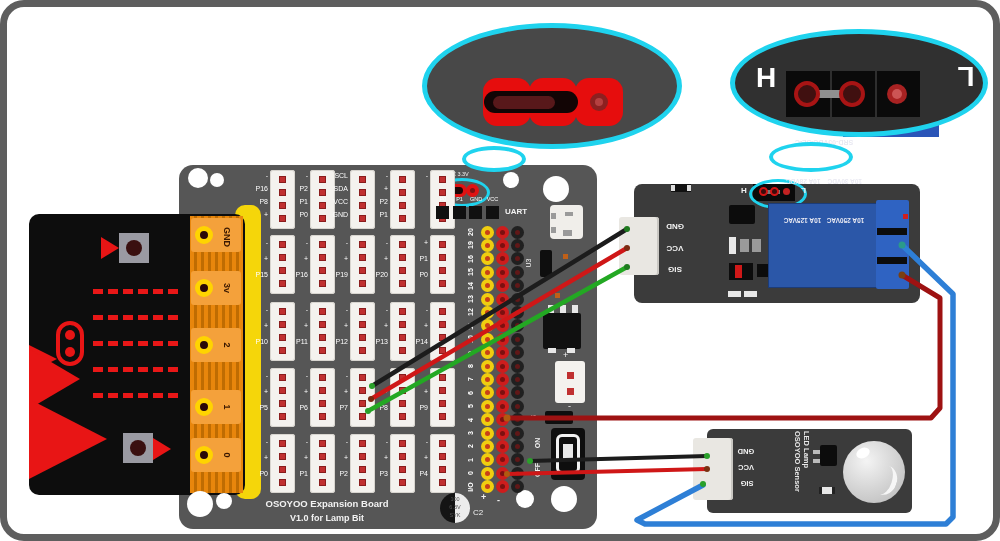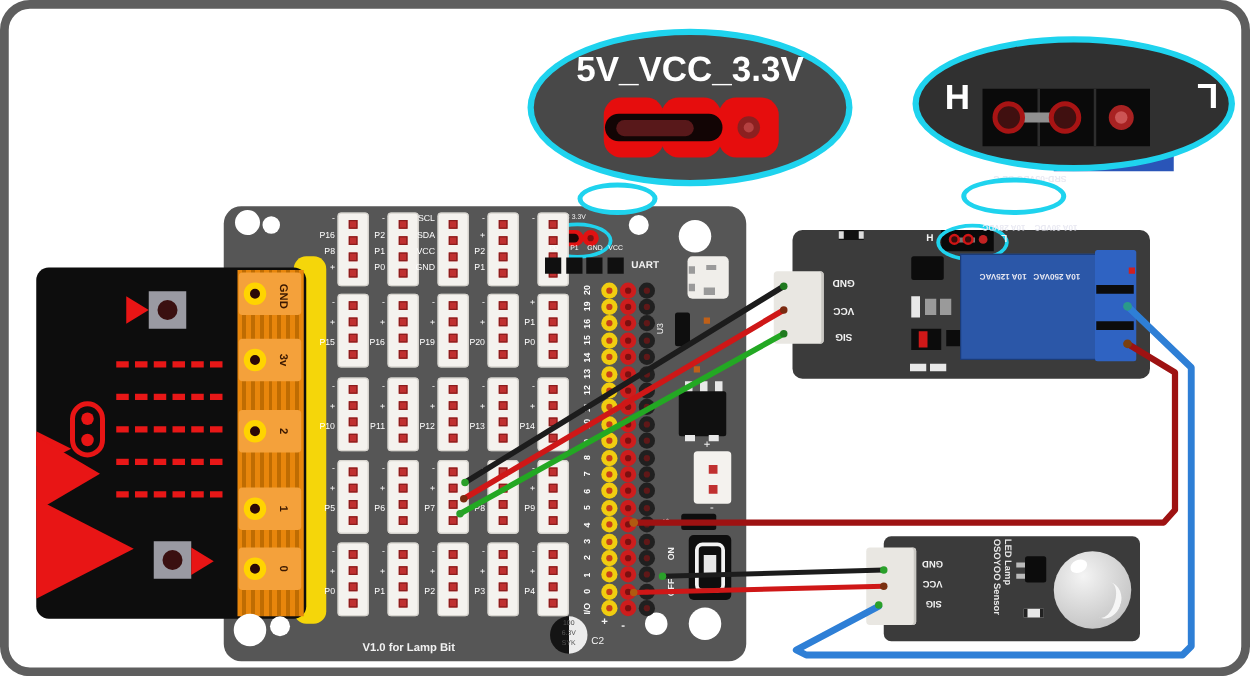--- a/index.html
+++ b/index.html
@@ -13,20 +13,21 @@
 </head>
 <body>
 
 <div id="stage">
 
   <div class="abs" style="left:172px;top:158px;width:418px;height:364px;background:#565656;border-radius:14px;"></div>
 
   <div class="abs" style="left:228px;top:198px;width:26px;height:294px;background:#f5d60a;border-radius:10px;"></div>
   <div class="abs wl" style="left:172px;top:459px;font-size:13px;font-weight:bold;">P0</div>
 
+  <div class="abs wl" style="left:220px;top:491px;width:200px;text-align:center;font-size:9.5px;font-weight:bold;">OSOYOO Expansion Board</div>
   <div class="abs wl" style="left:220px;top:506px;width:200px;text-align:center;font-size:9px;font-weight:bold;">V1.0 for Lamp Bit</div>
 
   <div class="abs wl" style="left:429px;top:164px;font-size:5.5px;white-space:nowrap;">5V VCC 3.3V</div>
   <div class="abs" style="left:433px;top:177px;width:27px;height:13px;background:#e01212;border-radius:7px;"></div>
   <div class="abs" style="left:437px;top:180px;width:19px;height:7px;background:#1c0707;border-radius:4px;"></div>
   <div class="abs" style="left:459px;top:177px;width:13px;height:13px;background:#e01212;border-radius:50%;"></div>
   <div class="abs" style="left:463px;top:181px;width:5px;height:5px;background:#7c1212;border-radius:50%;"></div>
   <div class="abs cyanring" style="left:427px;top:171px;width:50px;height:23px;"></div>
 
   <div class="abs wl" style="left:498px;top:200px;font-size:8px;font-weight:bold;">UART</div>
@@ -598,21 +599,20 @@
     <circle cx="895" cy="268" r="3.5" fill="#7a4010"></circle>
     <circle cx="895" cy="238" r="3.5" fill="#2a9a8a"></circle>
     <circle cx="523" cy="454" r="3" fill="#2aa02a"></circle>
     <circle cx="700" cy="449" r="3" fill="#2aa02a"></circle>
     <circle cx="500" cy="467" r="3" fill="#b05a10"></circle>
     <circle cx="700" cy="462" r="3" fill="#7a3010"></circle>
     <circle cx="696" cy="477" r="3" fill="#2aa02a"></circle>
   </svg>
 
   <div class="abs" style="left:415px;top:16px;width:260px;height:126px;background:#484848;border:5px solid #1fd3ee;border-radius:50%;box-sizing:border-box;">
-    <div class="abs" style="left:0;top:12px;width:250px;text-align:center;color:#fff;font-size:28px;font-weight:bold;">5V_VCC_3.3V</div>
     <div class="abs" style="left:56px;top:50px;width:48px;height:48px;background:#e60d0d;border-radius:14px;"></div>
     <div class="abs" style="left:102px;top:50px;width:48px;height:48px;background:#e60d0d;border-radius:14px;"></div>
     <div class="abs" style="left:148px;top:50px;width:48px;height:48px;background:#e60d0d;border-radius:14px;"></div>
     <div class="abs" style="left:57px;top:63px;width:94px;height:22px;background:#120505;border-radius:11px;"></div>
     <div class="abs" style="left:66px;top:68px;width:62px;height:13px;background:#58181a;border-radius:7px;"></div>
     <div class="abs" style="left:163px;top:65px;width:18px;height:18px;background:#8c2020;border-radius:50%;"></div>
     <div class="abs" style="left:168px;top:70px;width:8px;height:8px;background:#b54040;border-radius:50%;"></div>
   </div>
   <div class="abs" style="left:455px;top:139px;width:64px;height:26px;background:#fff;border:4px solid #1fd3ee;border-radius:50%;box-sizing:border-box;"></div>
 

